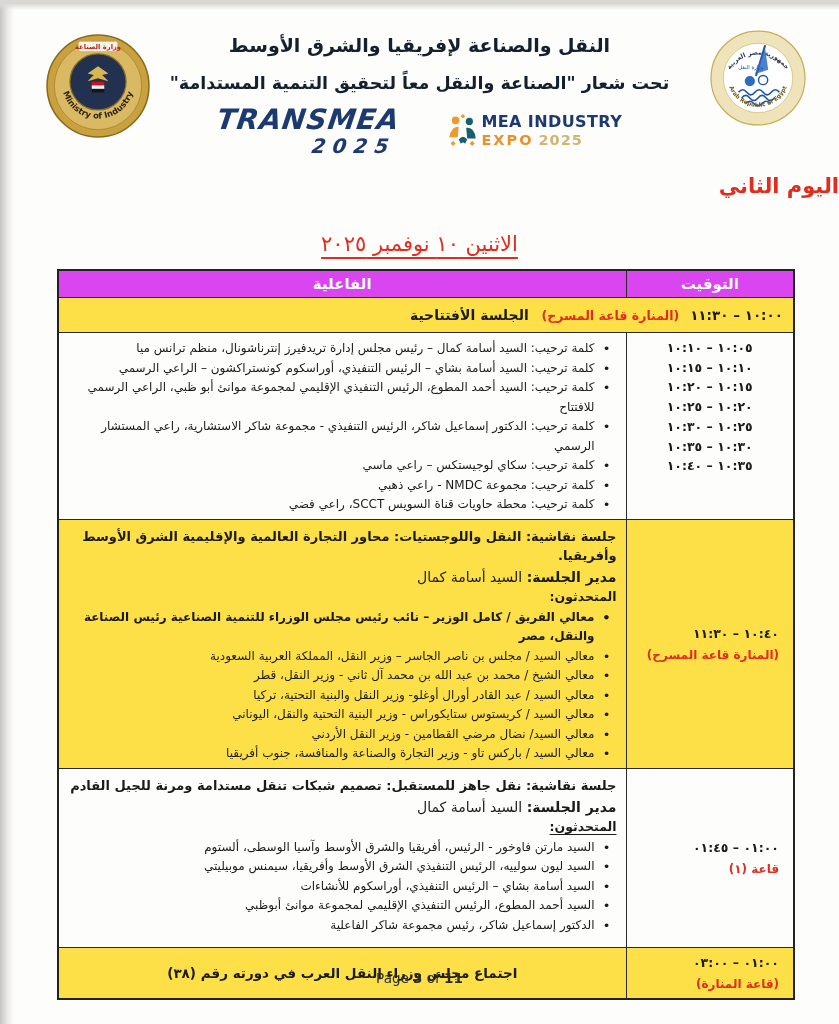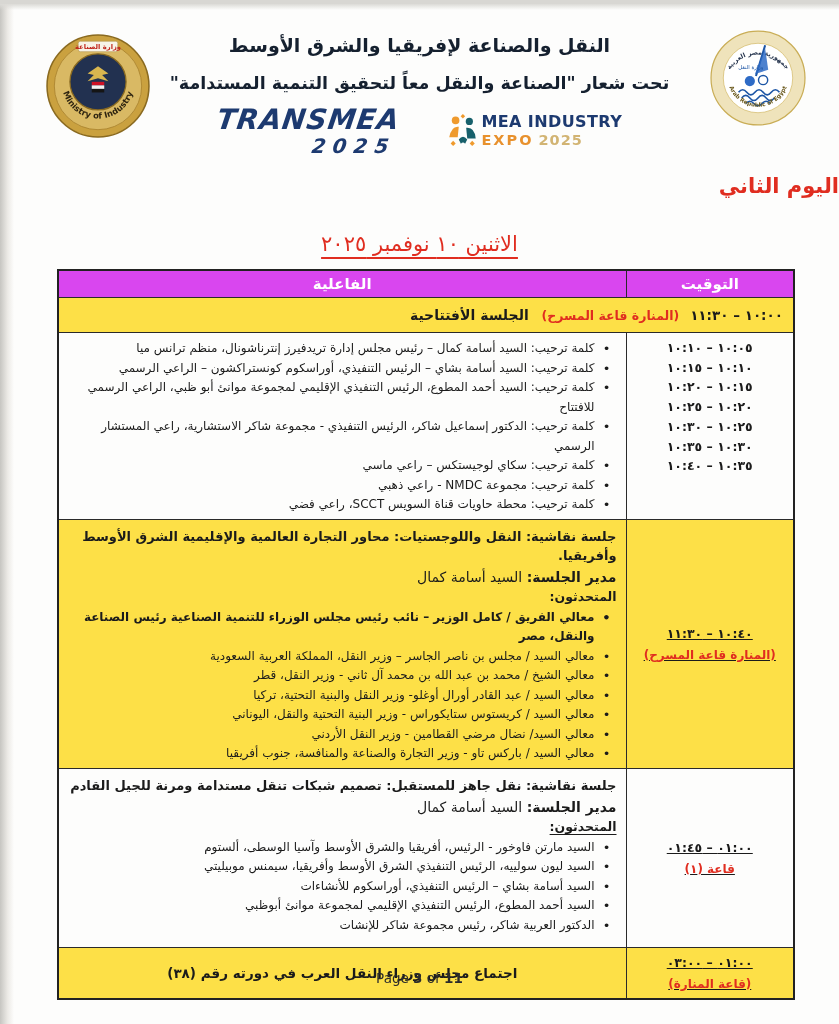--- a/index.html
+++ b/index.html
@@ -40,21 +40,21 @@
   table.agenda{border:2px solid #222;}
   .agenda thead th{background:#d946ef;color:#fff;font-weight:bold;font-size:15px;
         height:26px;padding:0 4px;}
   .col-timing{width:168px;}
   .row-blue td{background:#fde047;}
   td.opening{height:34px;text-align:right;padding:0 10px;vertical-align:middle;}
   .op-time{font-weight:bold;font-size:13.5px;margin-left:7px;white-space:nowrap;}
   .op-hall{font-weight:bold;font-size:12.5px;color:#e02d20;margin-left:9px;white-space:nowrap;}
   .op-title{font-weight:bold;font-size:14px;}
   td.timing-cell{vertical-align:top;text-align:center;padding:5px 2px;}
-  td.timing-mid{vertical-align:middle;text-align:center;padding:4px 14px;text-decoration:underline;}
+  td.timing-mid{vertical-align:middle;padding:4px 14px;}
   .time-line{font-weight:bold;font-size:12.5px;line-height:19.7px;white-space:nowrap;}
   .hall-line{font-weight:bold;font-size:12px;color:#e02d20;margin-top:3px;line-height:16px;}
   td.event-cell{vertical-align:top;padding:5px 9px 4px 6px;}
   ul.blist{margin:1px 0 0;padding:0;list-style:none;}
   ul.blist li{position:relative;padding-right:22px;line-height:19.5px;font-size:12px;}
   ul.blist li::before{content:"•";position:absolute;right:6px;top:0;font-size:13px;}
   ul.blist li.lead{font-weight:bold;}
   .s-title{font-weight:bold;font-size:13px;margin:2px 0 3px;line-height:19px;}
   .s-mod{font-size:14px;line-height:19.5px;}
   .s-mod .lbl{font-weight:bold;}
@@ -225,21 +225,21 @@
           <div class="s-mod">
             <span class="lbl">مدير الجلسة:</span>
             <span>السيد أسامة كمال</span>
           </div>
           <div class="s-speak u">المتحدثون:</div>
           <ul class="blist">
             <li>السيد مارتن فاوخور - الرئيس، أفريقيا والشرق الأوسط وآسيا الوسطى، ألستوم</li>
             <li>السيد ليون سولييه، الرئيس التنفيذي الشرق الأوسط وأفريقيا، سيمنس موبيليتي</li>
             <li>السيد أسامة بشاي – الرئيس التنفيذي، أوراسكوم للأنشاءات</li>
             <li>السيد أحمد المطوع، الرئيس التنفيذي الإقليمي لمجموعة موانئ أبوظبي</li>
-            <li>الدكتور العربية شاكر، رئيس مجموعة شاكر للإنشات</li>
+            <li>الدكتور إسماعيل شاكر، رئيس مجموعة شاكر الفاعلية</li>
           </ul>
         </td>
       </tr>
 
       <tr class="row-blue">
         <td class="timing-mid">
           <div class="time-line">٠١:٠٠ – ٠٣:٠٠</div>
           <div class="hall-line">(قاعة المنارة)</div>
         </td>
         <td class="meeting-cell">اجتماع مجلس وزراء النقل العرب في دورته رقم (٣٨)</td>

